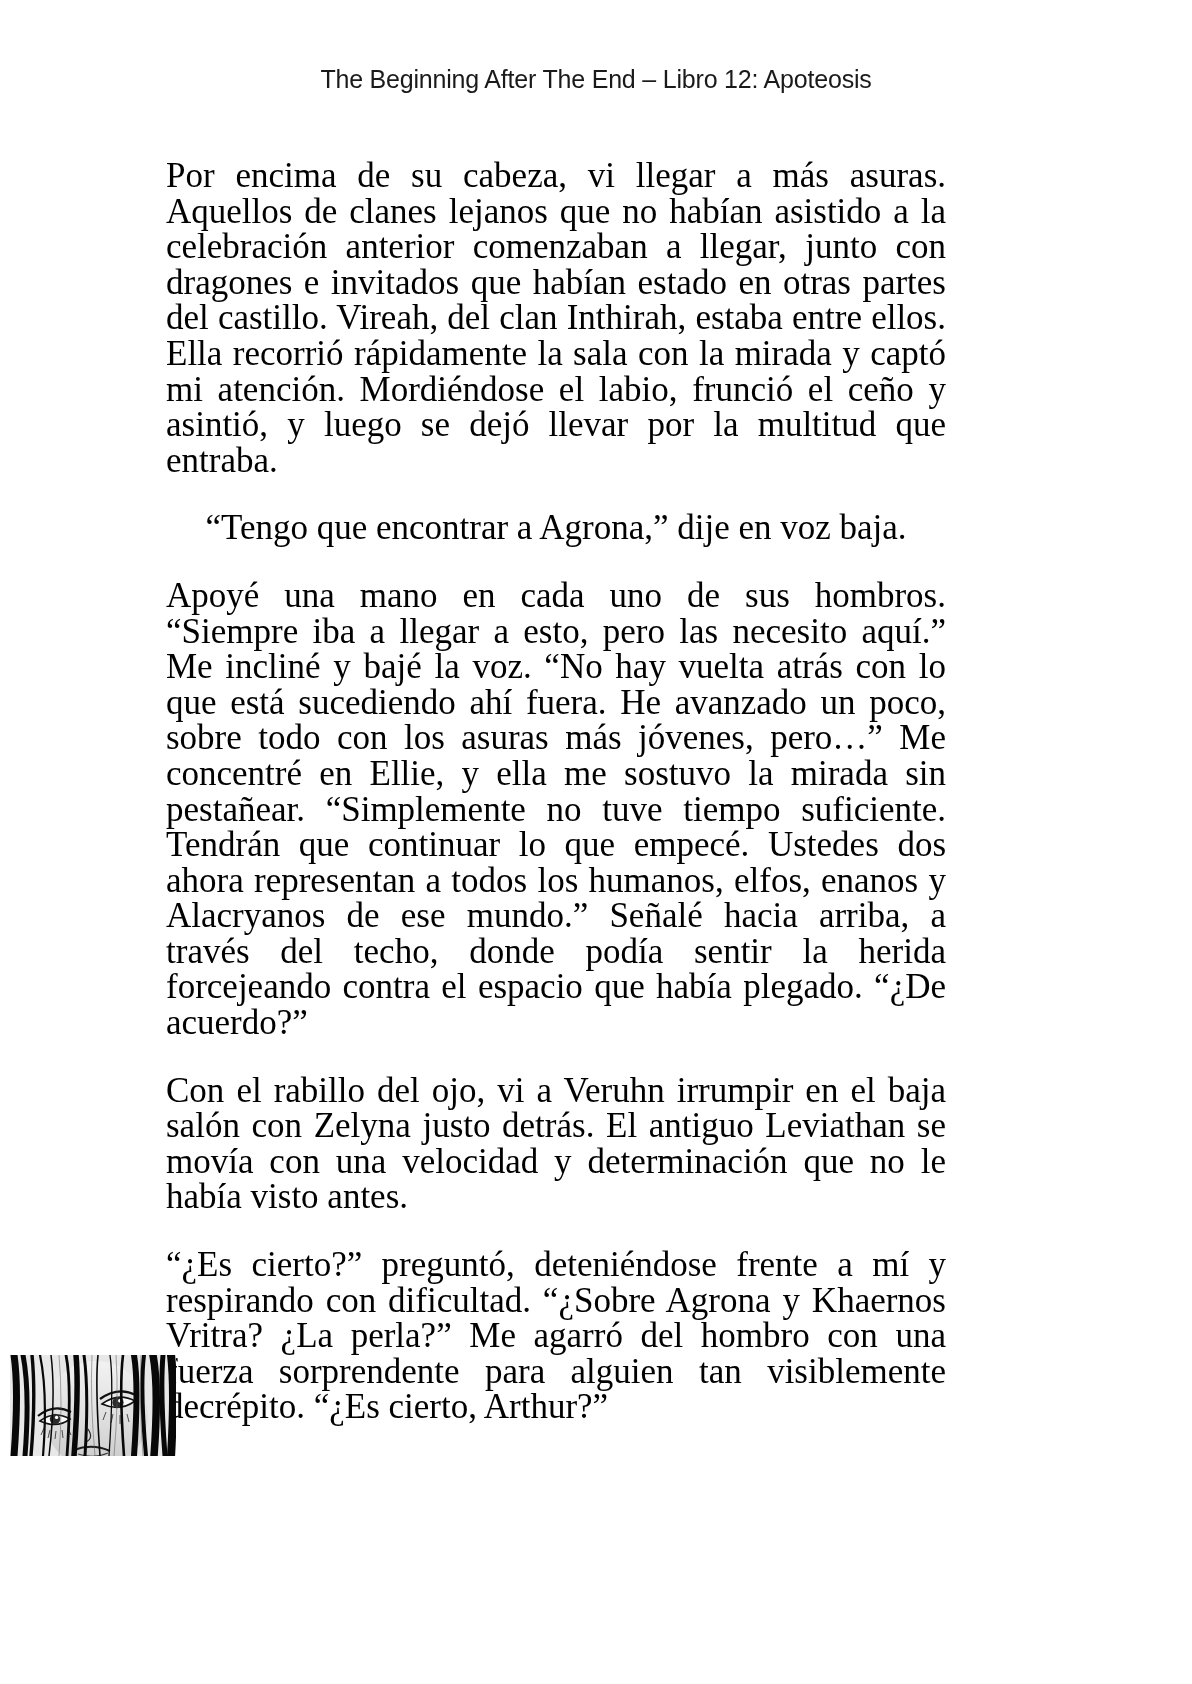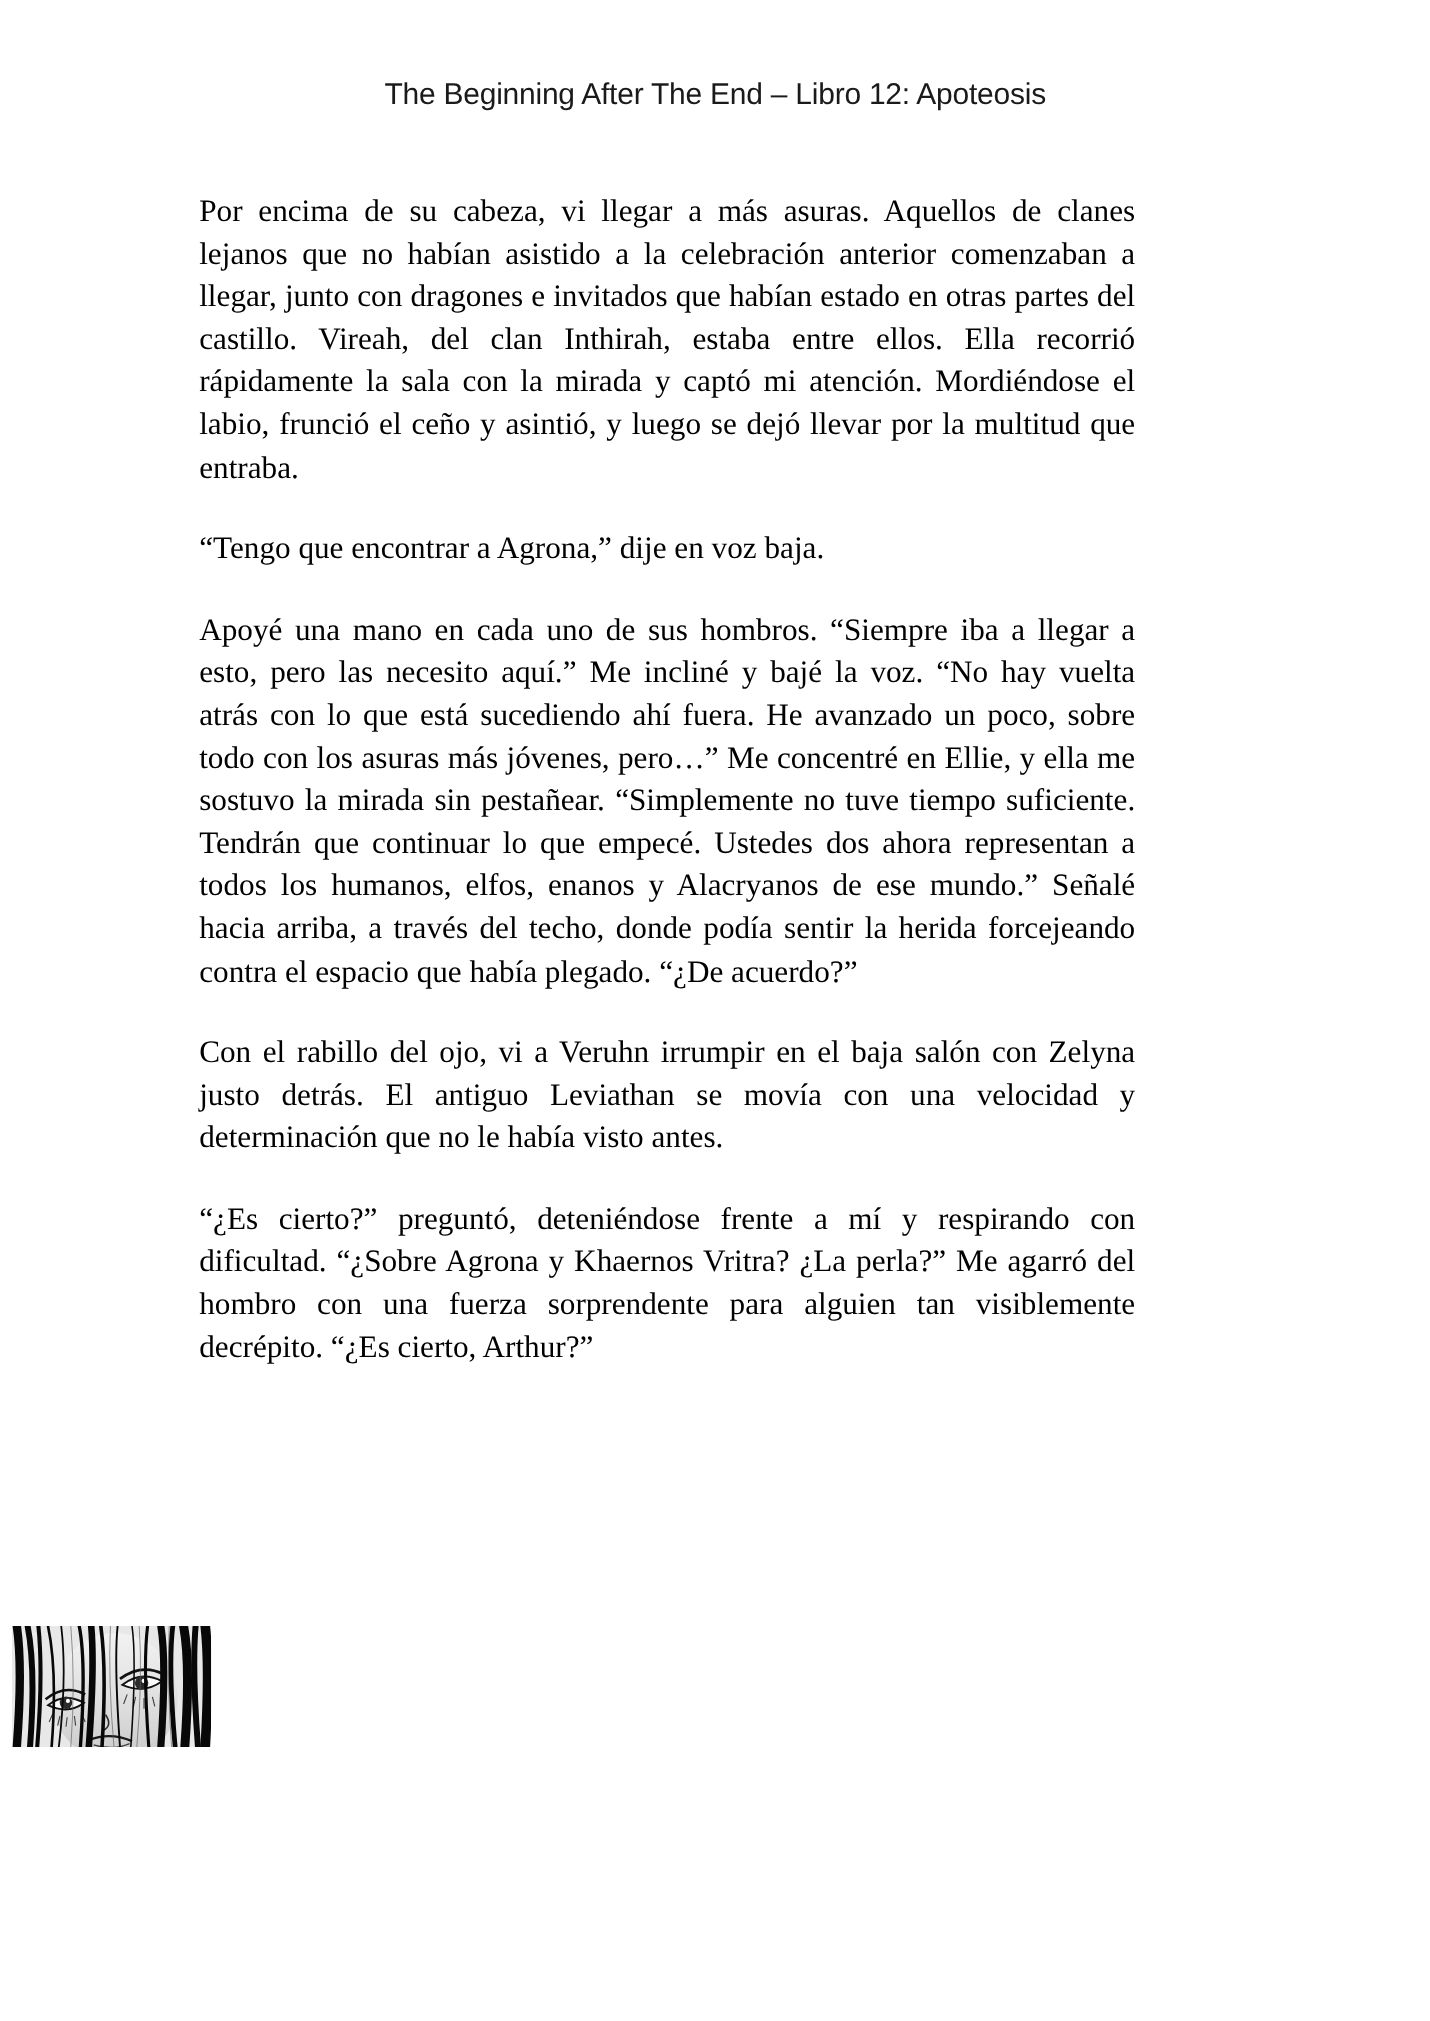--- a/index.html
+++ b/index.html
@@ -32,36 +32,36 @@
     white-space: nowrap;
   }
   .body-col {
     position: absolute;
     top: 158px;
     left: 166px;
     width: 780px;
   }
   .para {
     font-family: "Liberation Serif", "DejaVu Serif", serif;
-    font-size: 26px;
+    font-size: 35px;
     line-height: 35.6px;
     color: #000000;
     text-align: justify;
     text-justify: inter-word;
     margin: 0 0 32px 0;
     hyphens: none;
     white-space: pre-wrap;
   }
   .para.last {
     margin-bottom: 0;
     font-family: Liberation Serif, serif;
   }
   
   .para.short {
-    text-align: left;
+    text-align: center;
   }
   .artwork {
     position: absolute;
     left: 10px;
     bottom: 0;
     width: 166px;
     height: 101px;
     overflow: hidden;
   }
   .artwork svg {

